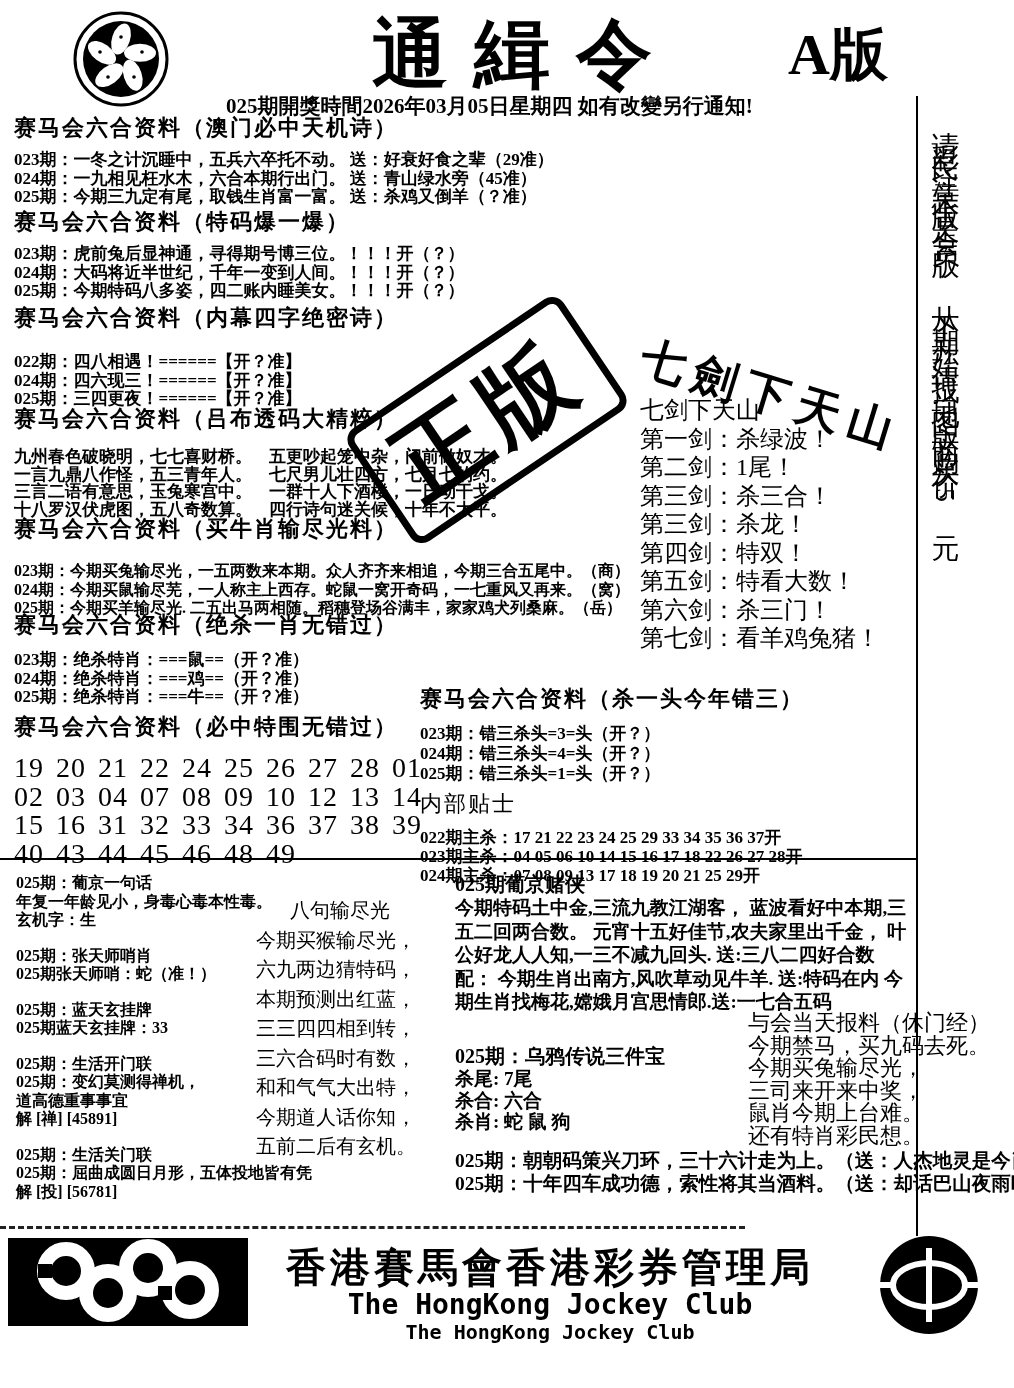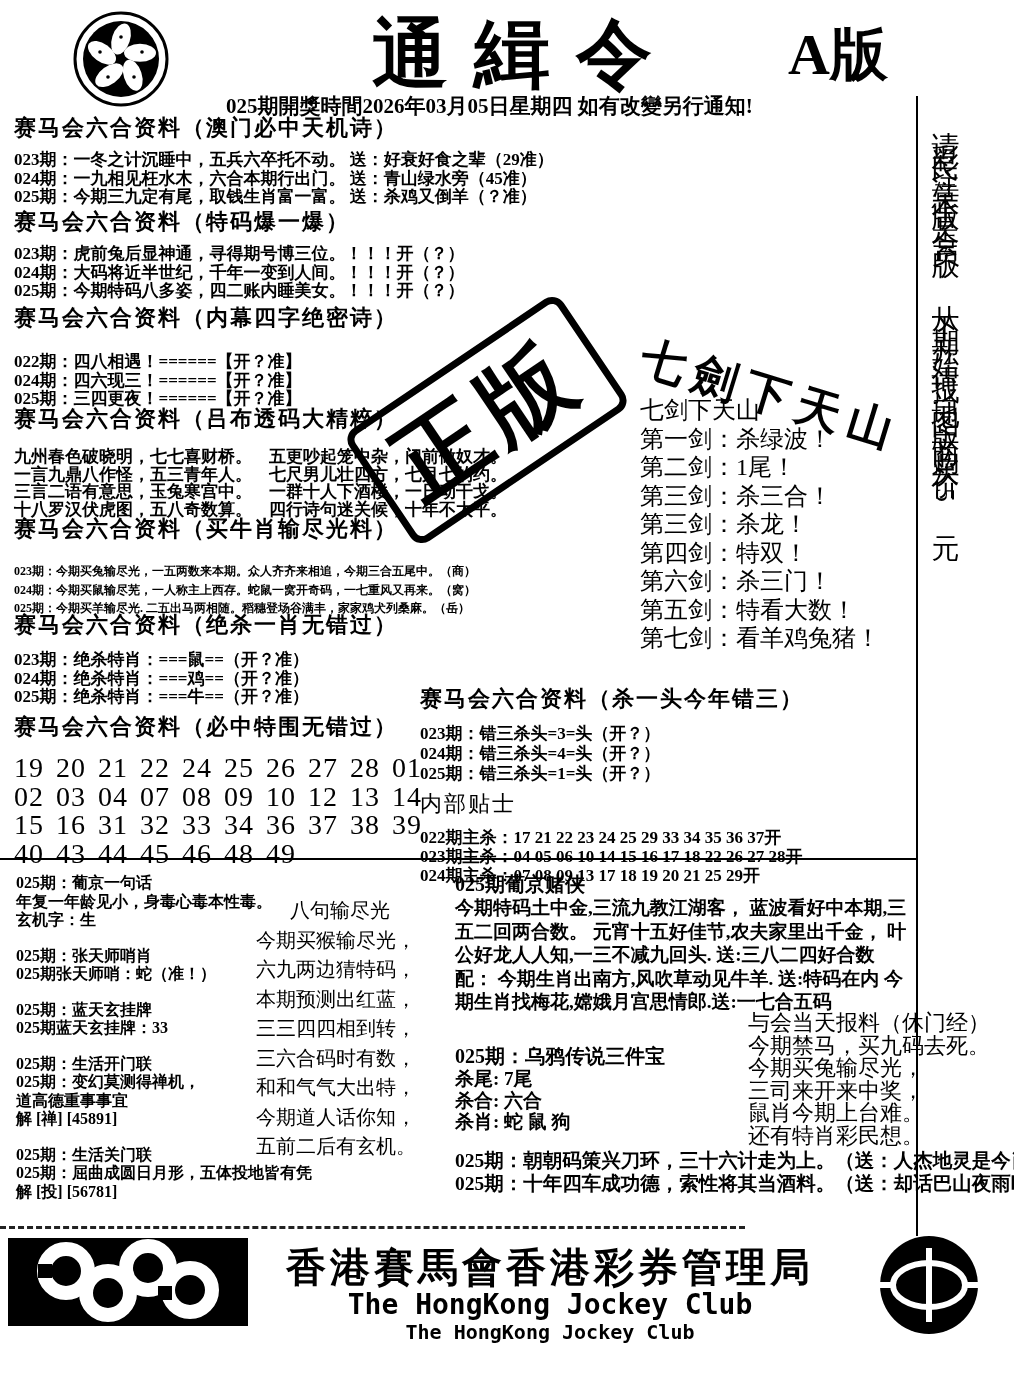--- a/index.html
+++ b/index.html
@@ -15,21 +15,21 @@
     font-size:76px;font-weight:900;letter-spacing:26px;white-space:nowrap;}
   .edition{left:788px;top:16px;font-size:58px;font-weight:900;white-space:nowrap;}
   .date-line{left:226px;top:92px;font-size:21px;font-weight:700;white-space:nowrap;}
   
   .sec-title{font-size:22px;font-weight:700;letter-spacing:2px;white-space:nowrap;margin:0 0 8px 0;}
   .ln{font-size:17px;font-weight:700;line-height:18.5px;white-space:nowrap;}
   #sec1{left:14px;top:113px;}
   #sec2{left:14px;top:207px;}
   #sec3{left:14px;top:303px;} #sec3 .sec-title{margin-bottom:20px;}
   #sec4{left:14px;top:404px;} #sec4 .sec-title{margin-bottom:14px;} #sec4 .ln{line-height:17.5px;}
-  #sec5{left:14px;top:514px;width:620px;} #sec5 .sec-title{margin-bottom:18px;} #sec5 .ln{font-size:12px;}
+  #sec5{left:14px;top:514px;width:620px;} #sec5 .sec-title{margin-bottom:18px;} #sec5 .ln{font-size:16px;}
   #sec6{left:14px;top:610px;} #sec6 .sec-title{margin-bottom:11px;}
   #sec7{left:14px;top:712px;} #sec7 .sec-title{margin-bottom:12px;}
   .numrow{font-size:28px;font-weight:400;line-height:28.5px;letter-spacing:1px;word-spacing:4px;white-space:nowrap;}
   #sec8{left:420px;top:684px;} #sec8 .sec-title{margin-bottom:10px;}
   #sec8 .ln{line-height:20px;}
   #sec8 .tips-title{font-size:22px;font-weight:400;letter-spacing:2px;margin:5px 0 9px 0;}
   #sec8 .tip{font-size:17px;font-weight:700;line-height:19px;white-space:nowrap;}
   
   .stamp{left:358px;top:352px;width:244px;height:122px;border:7px solid #000;border-radius:14px;
     transform:rotate(-34deg);display:flex;align-items:center;justify-content:center;
@@ -170,22 +170,22 @@
 </div>
 
 <div class="abs calli">七劍下天山</div>
 <div class="abs qlist">
   <div>七剑下天山</div>
   <div>第一剑：杀绿波！</div>
   <div>第二剑：1尾！</div>
   <div>第三剑：杀三合！</div>
   <div>第三剑：杀龙！</div>
   <div>第四剑：特双！</div>
+  <div>第五剑：特看大数！</div>
   <div>第六剑：杀三门！</div>
-  <div>第五剑：特看大数！</div>
   <div>第七剑：看羊鸡兔猪！</div>
 </div>
 
 <div class="abs stamp">正版</div>
 
 <div class="abs hdiv"></div>
 <div class="abs vline"></div>
 <div class="abs dashline"></div>
 <div class="abs vnotice">请彩民注意本版是会员版，从下期开始请找当地图版商购买价15元</div>
 

